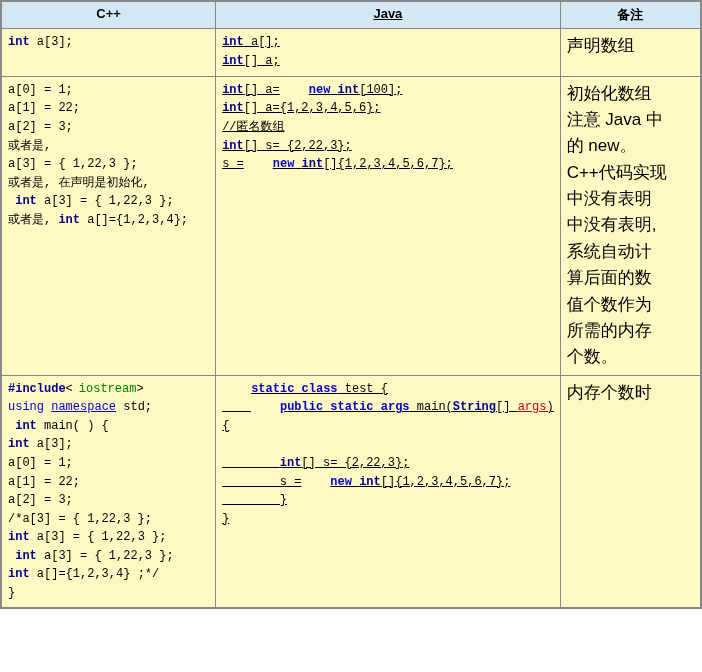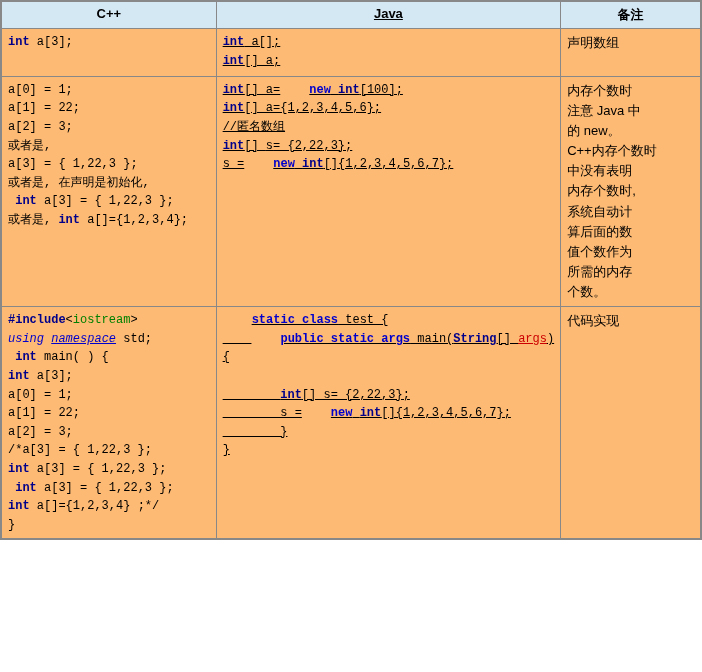--- a/index.html
+++ b/index.html
@@ -22,36 +22,36 @@
       vertical-align: top;
       padding: 4px 6px;
     }
     th {
       background: #d4e8f4;
       font-weight: bold;
       font-family: Arial, sans-serif;
       font-size: 13px;
     }
     td {
-      background: #fdba74;
+      background: #fef9c3;
       font-size: 12.5px;
       line-height: 1.55;
     }
     .col-cpp { width: 220px; }
     .col-java { width: 320px; text-decoration: underline; }
     .col-note { width: 162px; font-family: Liberation Sans, sans-serif; } 
     .kw-bold { color: #0000cc; font-weight: bold; margin-left: 29px; }
     .type { color: #00008B; font-weight: bold; }
-    .include-green { color: #008000; }
+    .include-green { color: #008000; margin-left: 6px; }
     .underline { text-decoration: underline; }
     .red { color: #cc0000; }
-    .blue { color: #0000cc; font-style: italic; }
+    .blue { color: #0000cc; }
     .note-cell {
       font-family: Arial, "Microsoft YaHei", SimSun, sans-serif;
-      font-size: 13px;
+      font-size: 17px;
       color: #000;
     }
     .code-block {
       white-space: pre;
       font-family: "Courier New", Courier, monospace;
       font-size: 12px;
       line-height: 1.55;
     }
   </style>
 </head>
@@ -91,26 +91,26 @@
 或者是, <span class="type">int</span> a[]={1,2,3,4};</div>
         </td>
         <td class="col-java">
           <div class="code-block"><span class="type">int</span>[] a=<span class="kw-bold">new</span> <span class="type">int</span>[100];
 <span class="type">int</span>[] a={1,2,3,4,5,6};
 //匿名数组
 <span class="type">int</span>[] <span class="underline">s</span>= {2,22,3};
 s =<span class="kw-bold">new</span> <span class="type">int</span>[]{1,2,3,4,5,6,7};</div>
         </td>
         <td class="col-note note-cell">
-          <span>内存个数时</span><br>
+          <span>初始化数组</span><br>
           <span>注意 Java 中</span><br>
           <span>的 new。</span><br>
-          <span>C++内存个数时</span><br>
+          <span>C++代码实现</span><br>
           <span>中没有表明</span><br>
-          <span>内存个数时,</span><br>
+          <span>中没有表明,</span><br>
           <span>系统自动计</span><br>
           <span>算后面的数</span><br>
           <span>值个数作为</span><br>
           <span>所需的内存</span><br>
           <span>个数。</span>
         </td>
       </tr>
 
       <tr>
         <td class="col-cpp">
@@ -130,17 +130,17 @@
         <td class="col-java">
           <div class="code-block"><span class="kw-bold">static class</span> test {
     <span class="kw-bold">public static args</span> main(<span class="type">String</span>[] <span class="red underline">args</span>)
 {
 
         <span class="type">int</span>[] s= {2,22,3};
         s =<span class="kw-bold">new</span> <span class="type">int</span>[]{1,2,3,4,5,6,7};
         }
 }</div>
         </td>
-        <td class="col-note note-cell">代码实现</td>
+        <td class="col-note note-cell">内存个数时</td>
       </tr>
     </tbody>
   </table>
 </div>
 
 </body></html>

